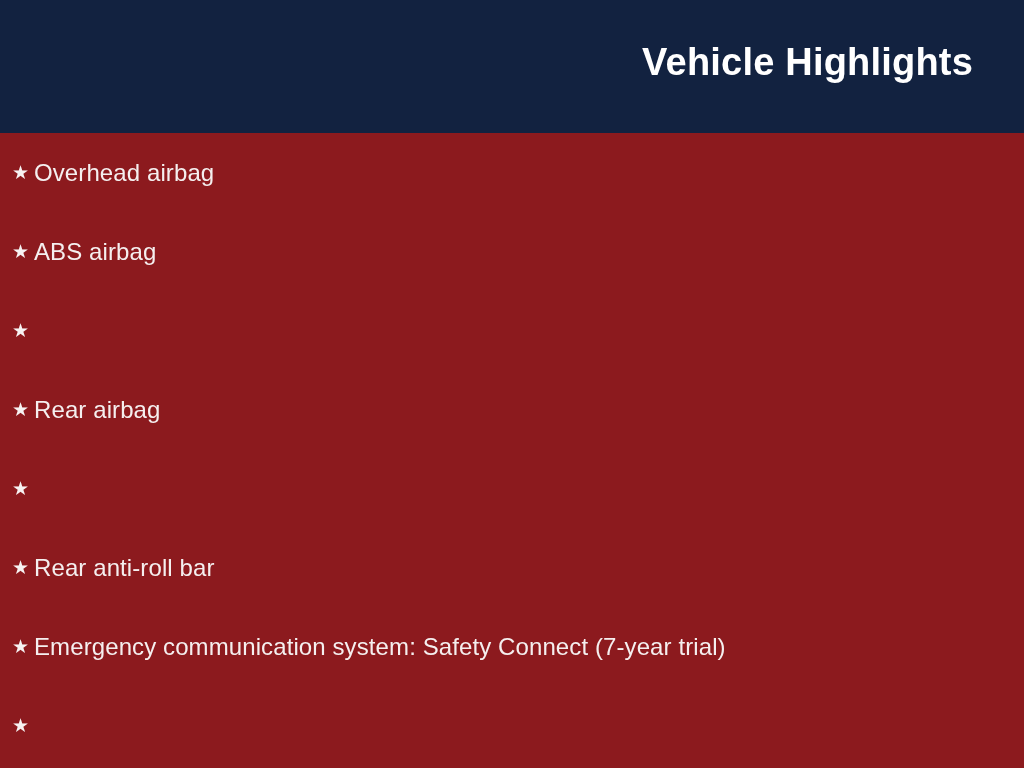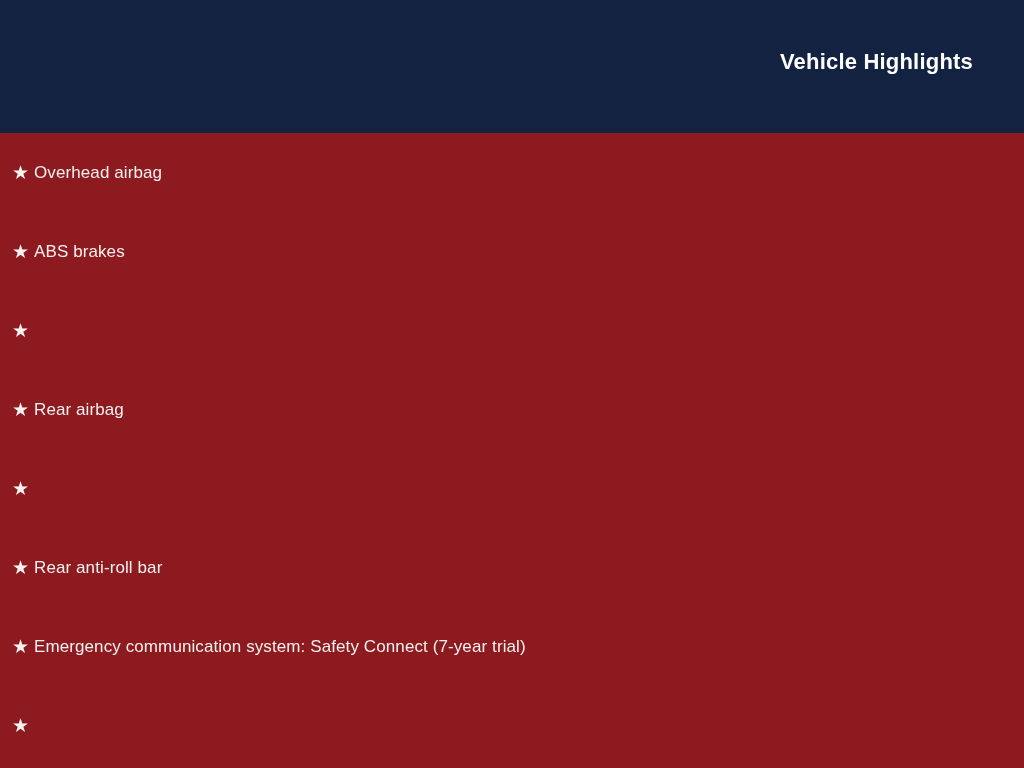--- a/index.html
+++ b/index.html
@@ -27,21 +27,21 @@
     height: 133px;
     background: #122240;
     box-sizing: border-box;
   }
   .header-title {
     position: absolute;
     right: 51px;
     top: 45px;
     margin: 0;
     font-family: "Liberation Sans", sans-serif;
-    font-size: 22px;
+    font-size: 38px;
     font-weight: bold;
     color: #ffffff;
     letter-spacing: 0.2px;
     white-space: nowrap;
     line-height: 34px;
   }
   .bullet-list {
     position: absolute;
     left: 0;
     top: 133px;
@@ -63,21 +63,21 @@
     width: 22px;
     font-size: 19px;
     line-height: 1;
     color: #f7f2f2;
     text-align: left;
     user-select: none;
   }
   .bullet-text {
     flex: 0 1 auto;
     font-family: "Liberation Sans", sans-serif;
-    font-size: 17px;
+    font-size: 24px;
     font-weight: normal;
     color: #f5efef;
     line-height: 32px;
     white-space: nowrap;
     letter-spacing: 0.1px;
   }
 </style>
 </head>
 <body>
 
@@ -87,21 +87,21 @@
     <h1 class="header-title">Vehicle Highlights</h1>
   </div>
 
   <ul class="bullet-list">
     <li class="bullet-item">
       <span class="bullet-star">★</span>
       <span class="bullet-text">Overhead airbag</span>
     </li>
     <li class="bullet-item">
       <span class="bullet-star">★</span>
-      <span class="bullet-text">ABS brakes</span>
+      <span class="bullet-text">ABS airbag</span>
     </li>
     <li class="bullet-item">
       <span class="bullet-star">★</span>
     </li>
     <li class="bullet-item">
       <span class="bullet-star">★</span>
       <span class="bullet-text">Rear airbag</span>
     </li>
     <li class="bullet-item">
       <span class="bullet-star">★</span>

